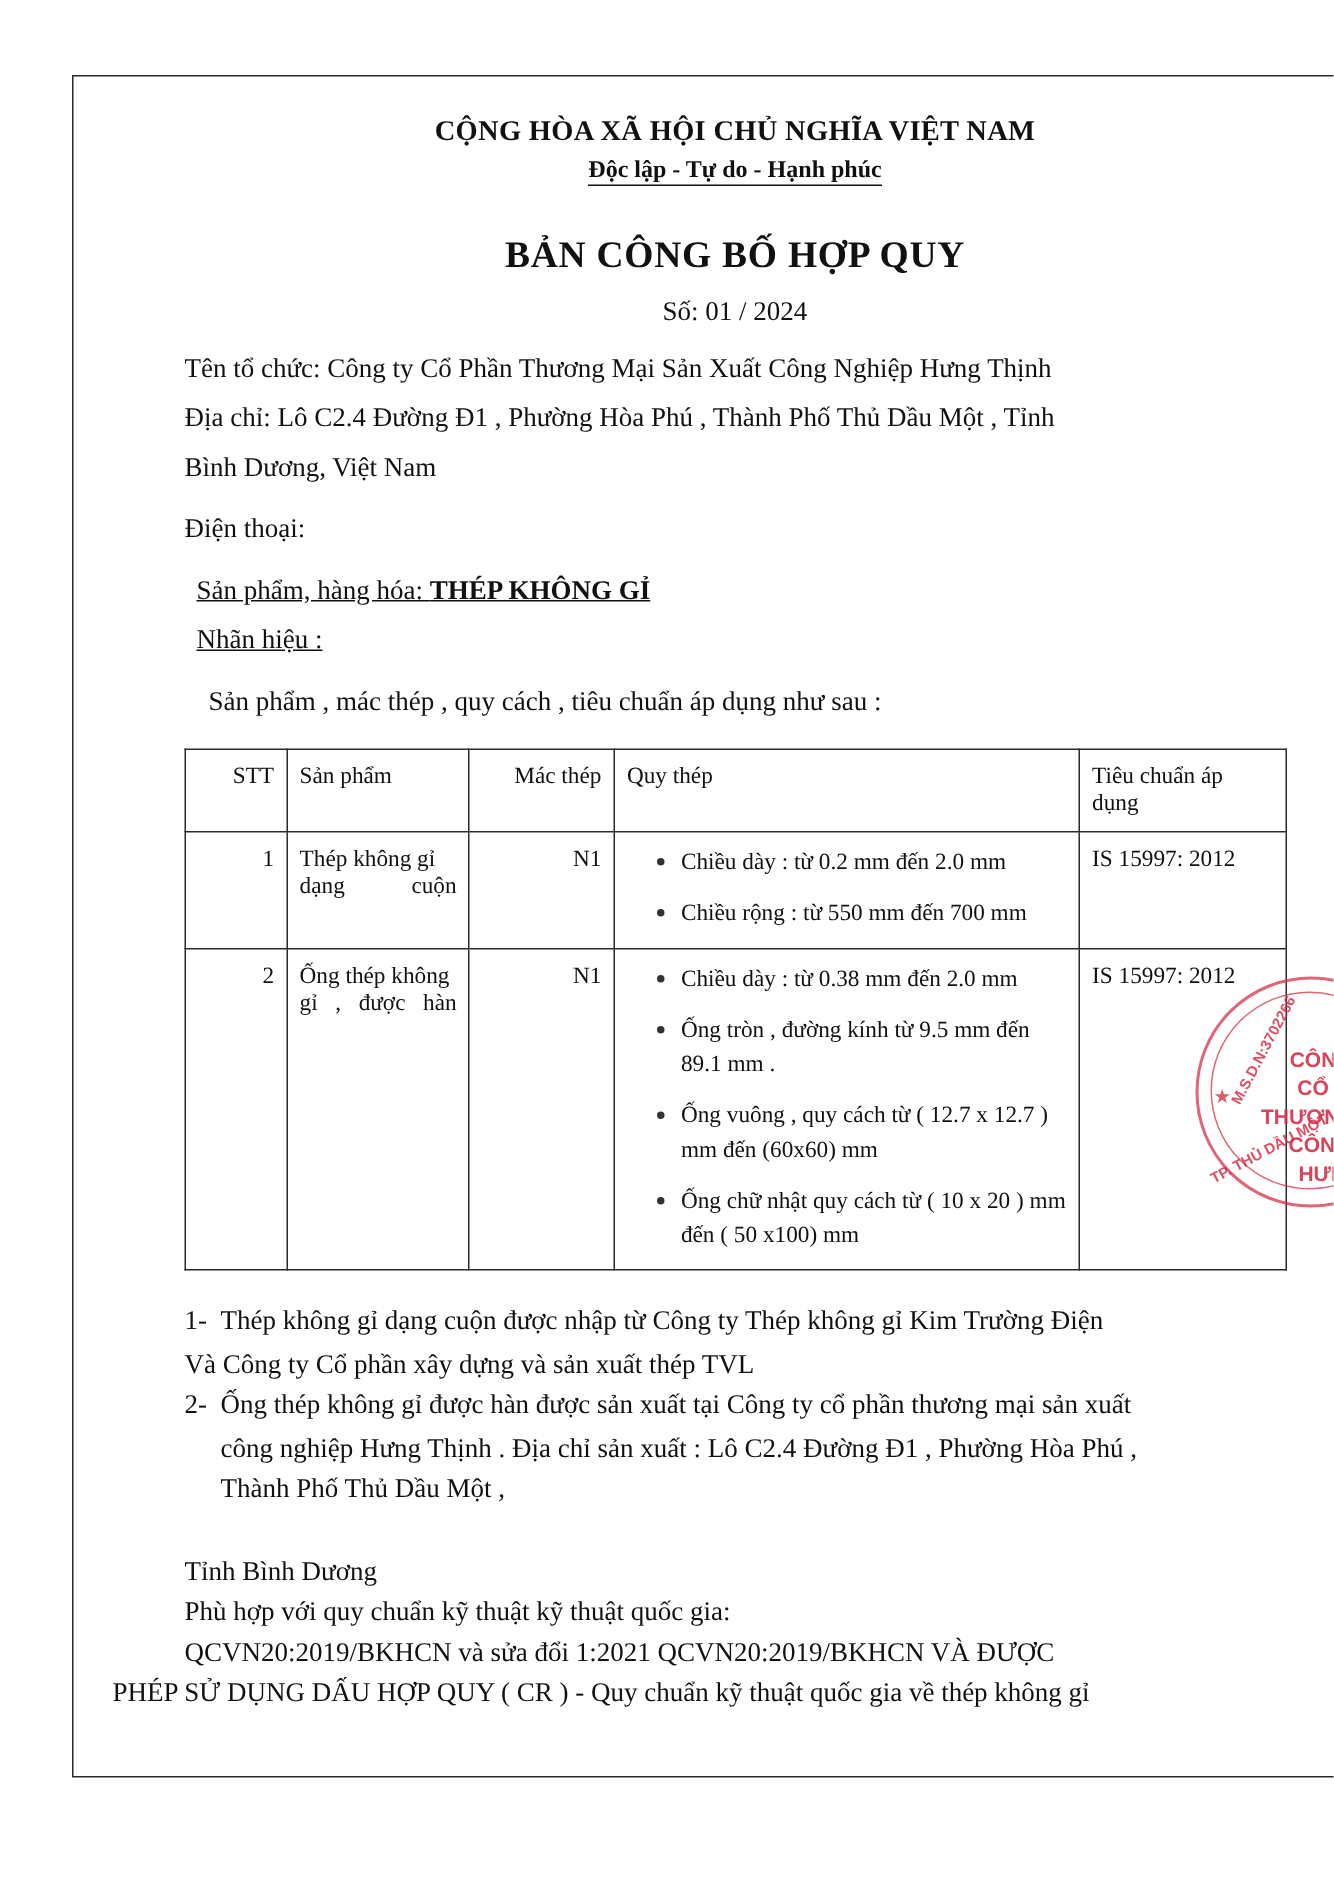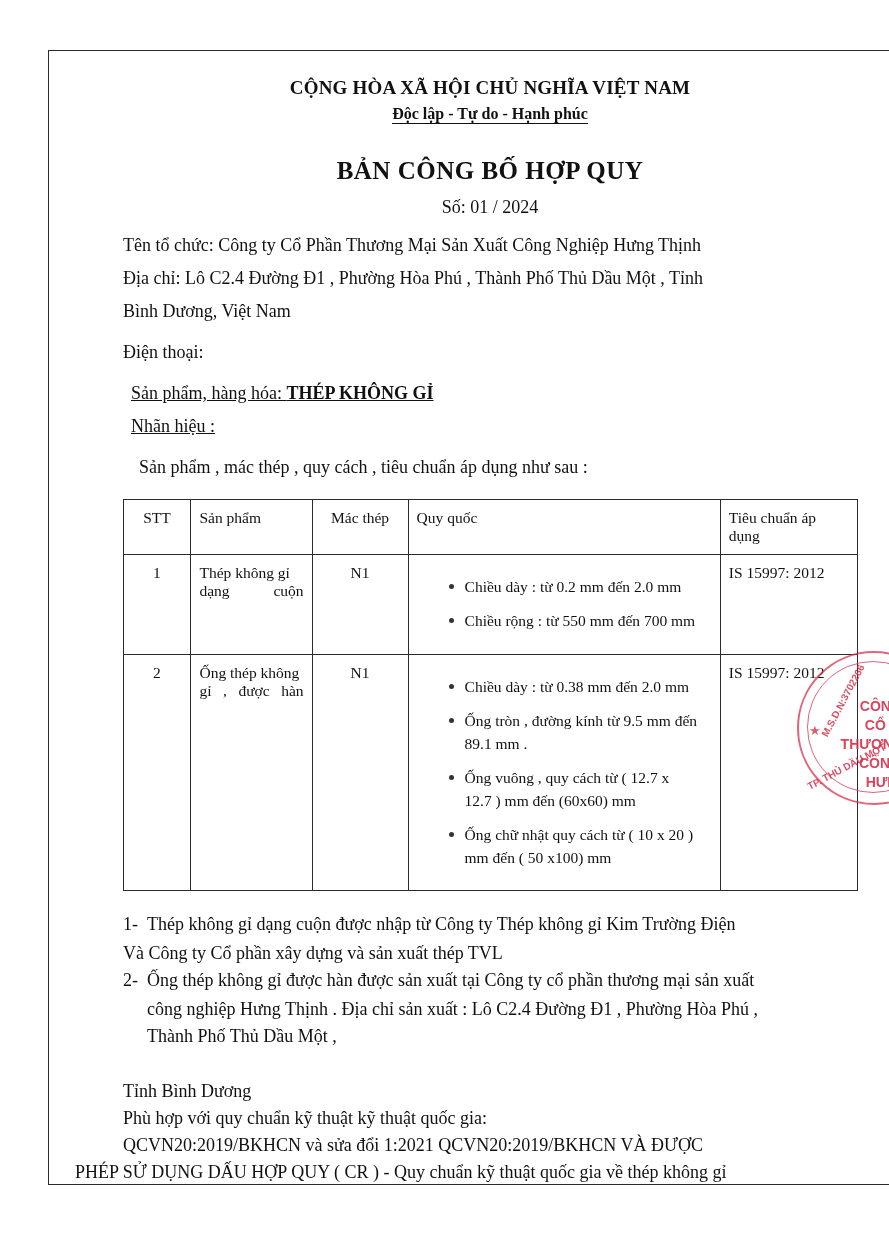--- a/index.html
+++ b/index.html
@@ -71,32 +71,32 @@
     border-collapse: collapse;
     font-size: 15.5px;
   }
   table.spec th, table.spec td {
     border: 1px solid #2b2b2b;
     vertical-align: top;
     padding: 9px 8px;
     font-weight: normal;
     text-align: left;
   }
-  table.spec th.c, table.spec td.c { text-align: center; }
+  table.spec th.c, table.spec td.c { text-align: right; }
   .col-stt { width: 56px; }
   .col-sp { width: 118px; }
   .col-mac { width: 90px; }
   .col-qc { width: 335px; }
   .col-tc { width: 136px; }
   .cell-just {
     text-align: justify;
     text-align-last: justify;
   }
   ul.bullets {
-    margin: 12px;
+    margin: 0;
     padding-left: 20px;
     list-style: none;
   }
   ul.bullets li {
     position: relative;
     margin-bottom: 12px;
     line-height: 1.45;
     padding-left: 16px;
   }
   ul.bullets li:last-child { margin-bottom: 2px; }
@@ -202,21 +202,21 @@
     </div>
     <div class="para tight ind2">Nhãn hiệu :</div>
     <div class="para ind3">Sản phẩm , mác thép , quy cách , tiêu chuẩn áp dụng như sau :</div>
 
     <table class="spec">
       <thead>
         <tr>
           <th class="c col-stt">STT</th>
           <th class="col-sp">Sản phẩm</th>
           <th class="c col-mac">Mác thép</th>
-          <th class="col-qc">Quy quốc</th>
+          <th class="col-qc">Quy thép</th>
           <th class="col-tc">Tiêu chuẩn áp dụng</th>
         </tr>
       </thead>
       <tbody>
         <tr>
           <td class="c">1</td>
           <td class="cell-just">Thép không gỉ dạng cuộn</td>
           <td class="c">N1</td>
           <td>
             <ul class="bullets">

